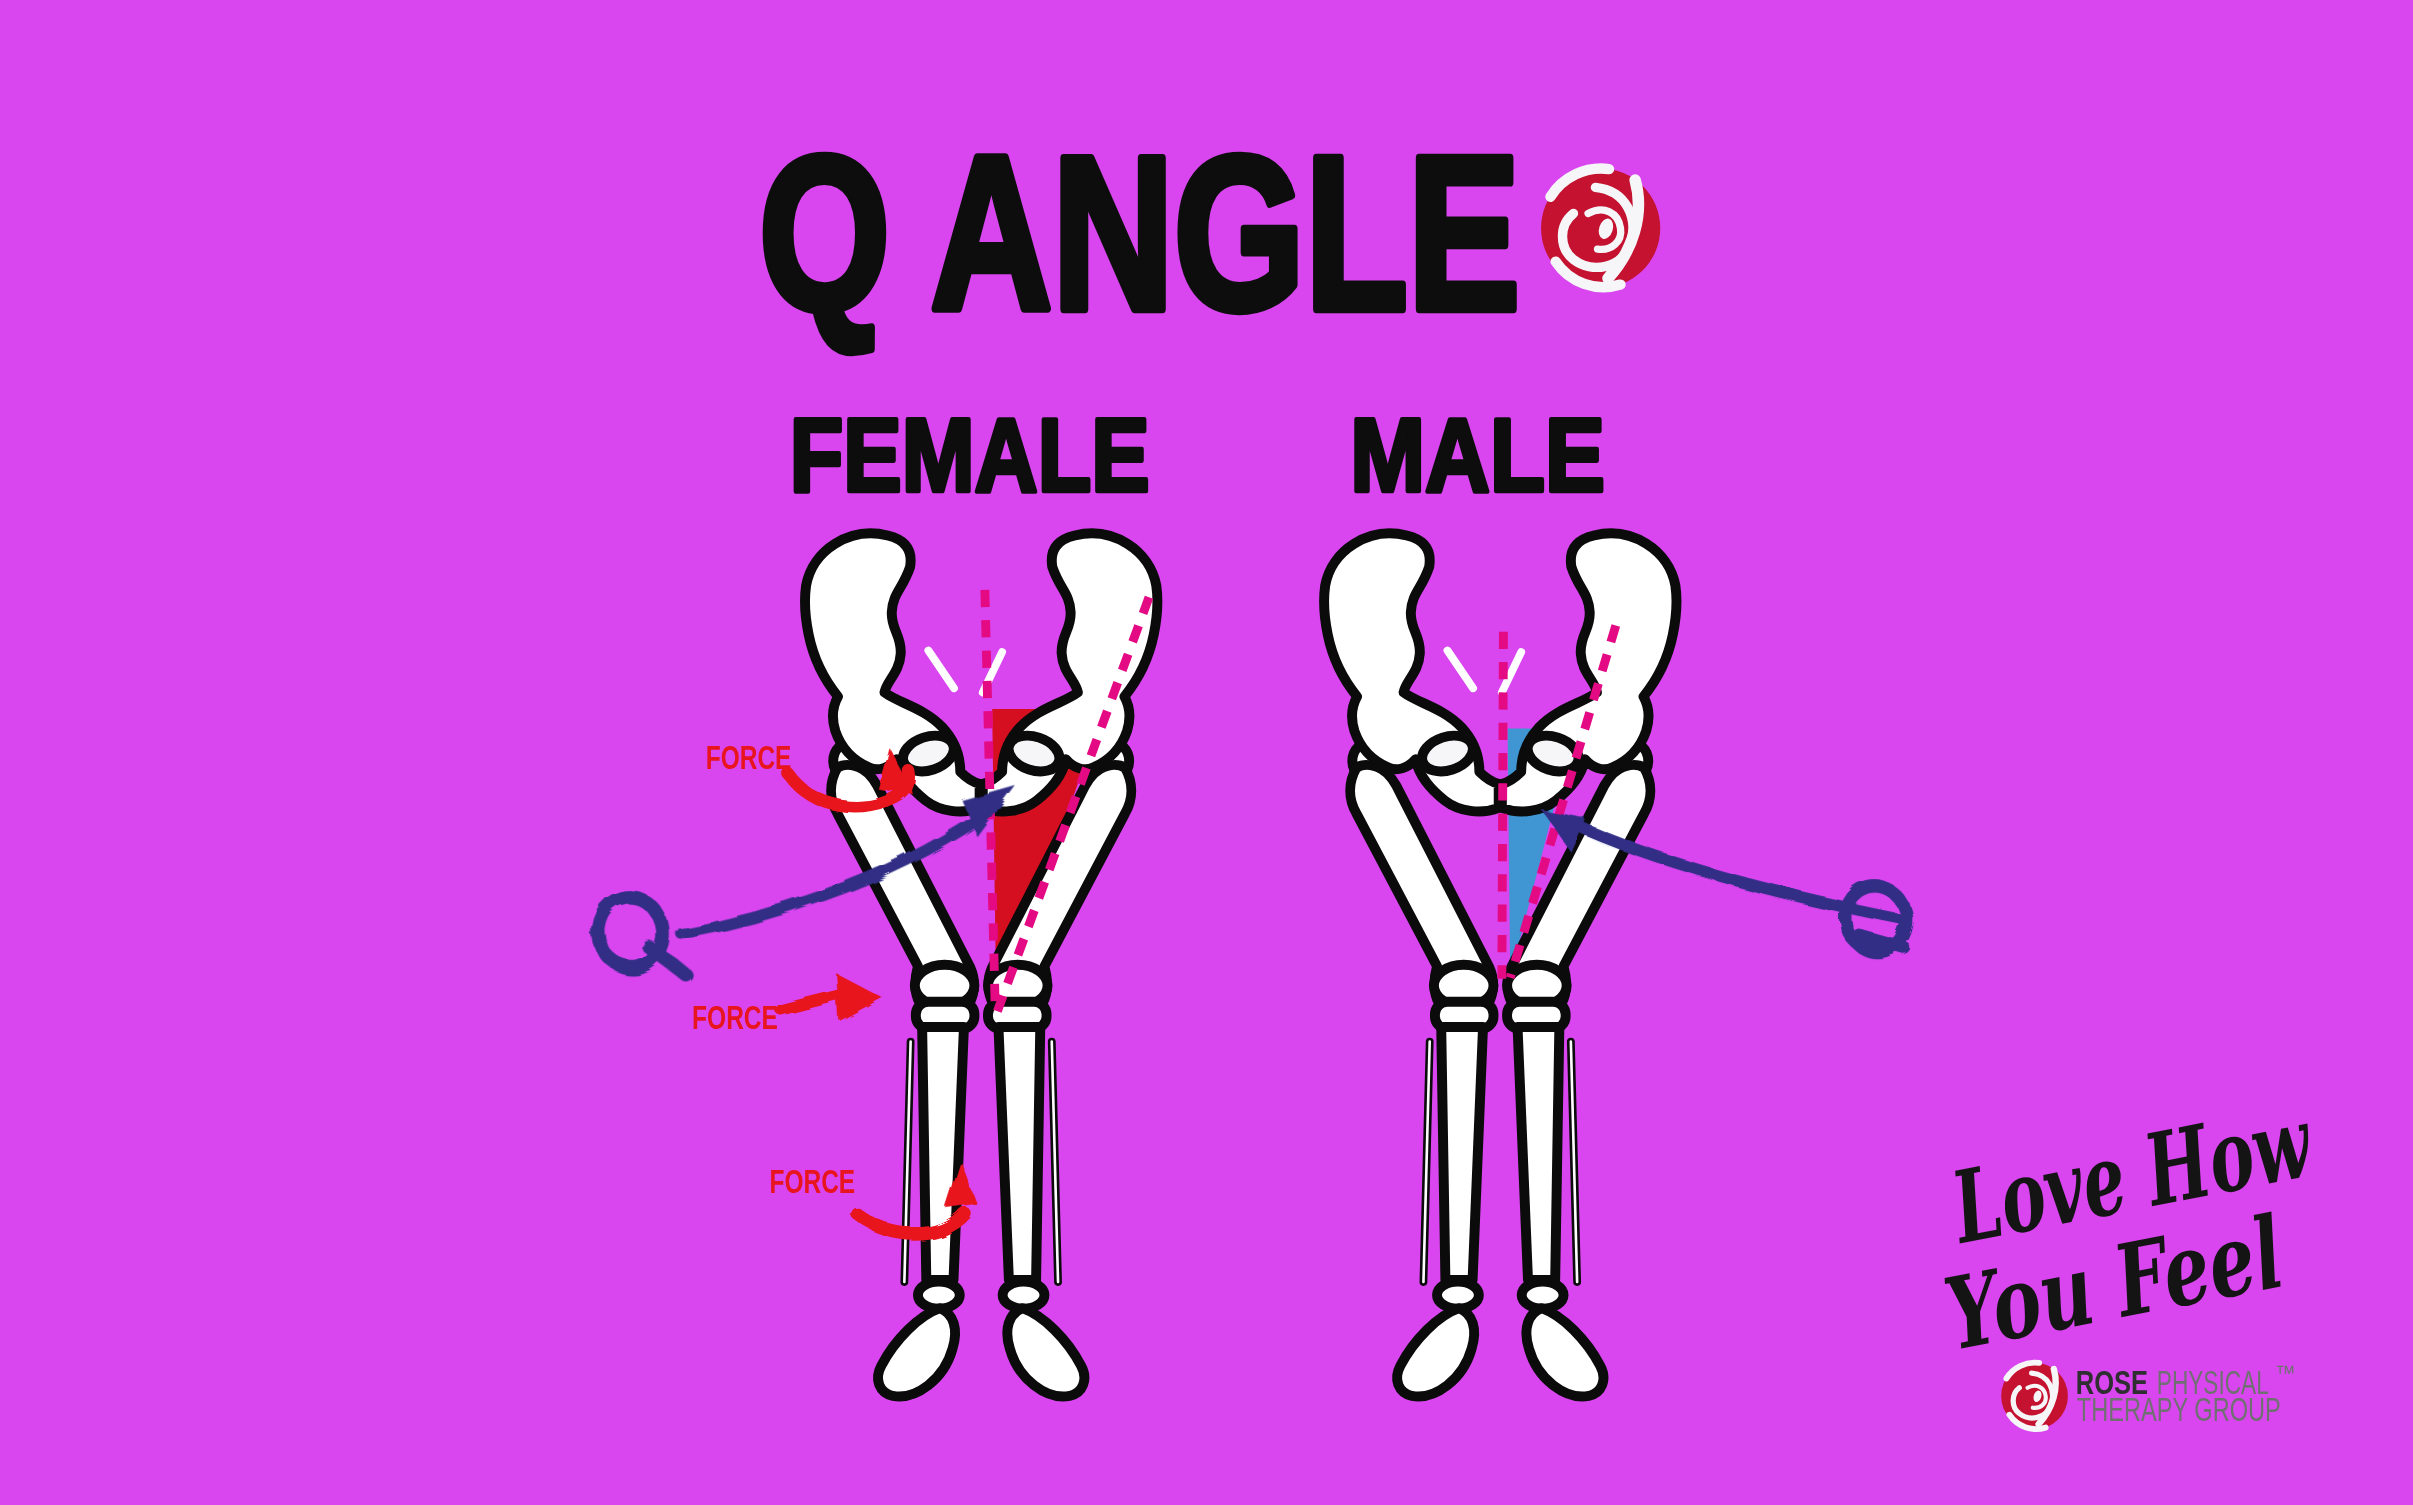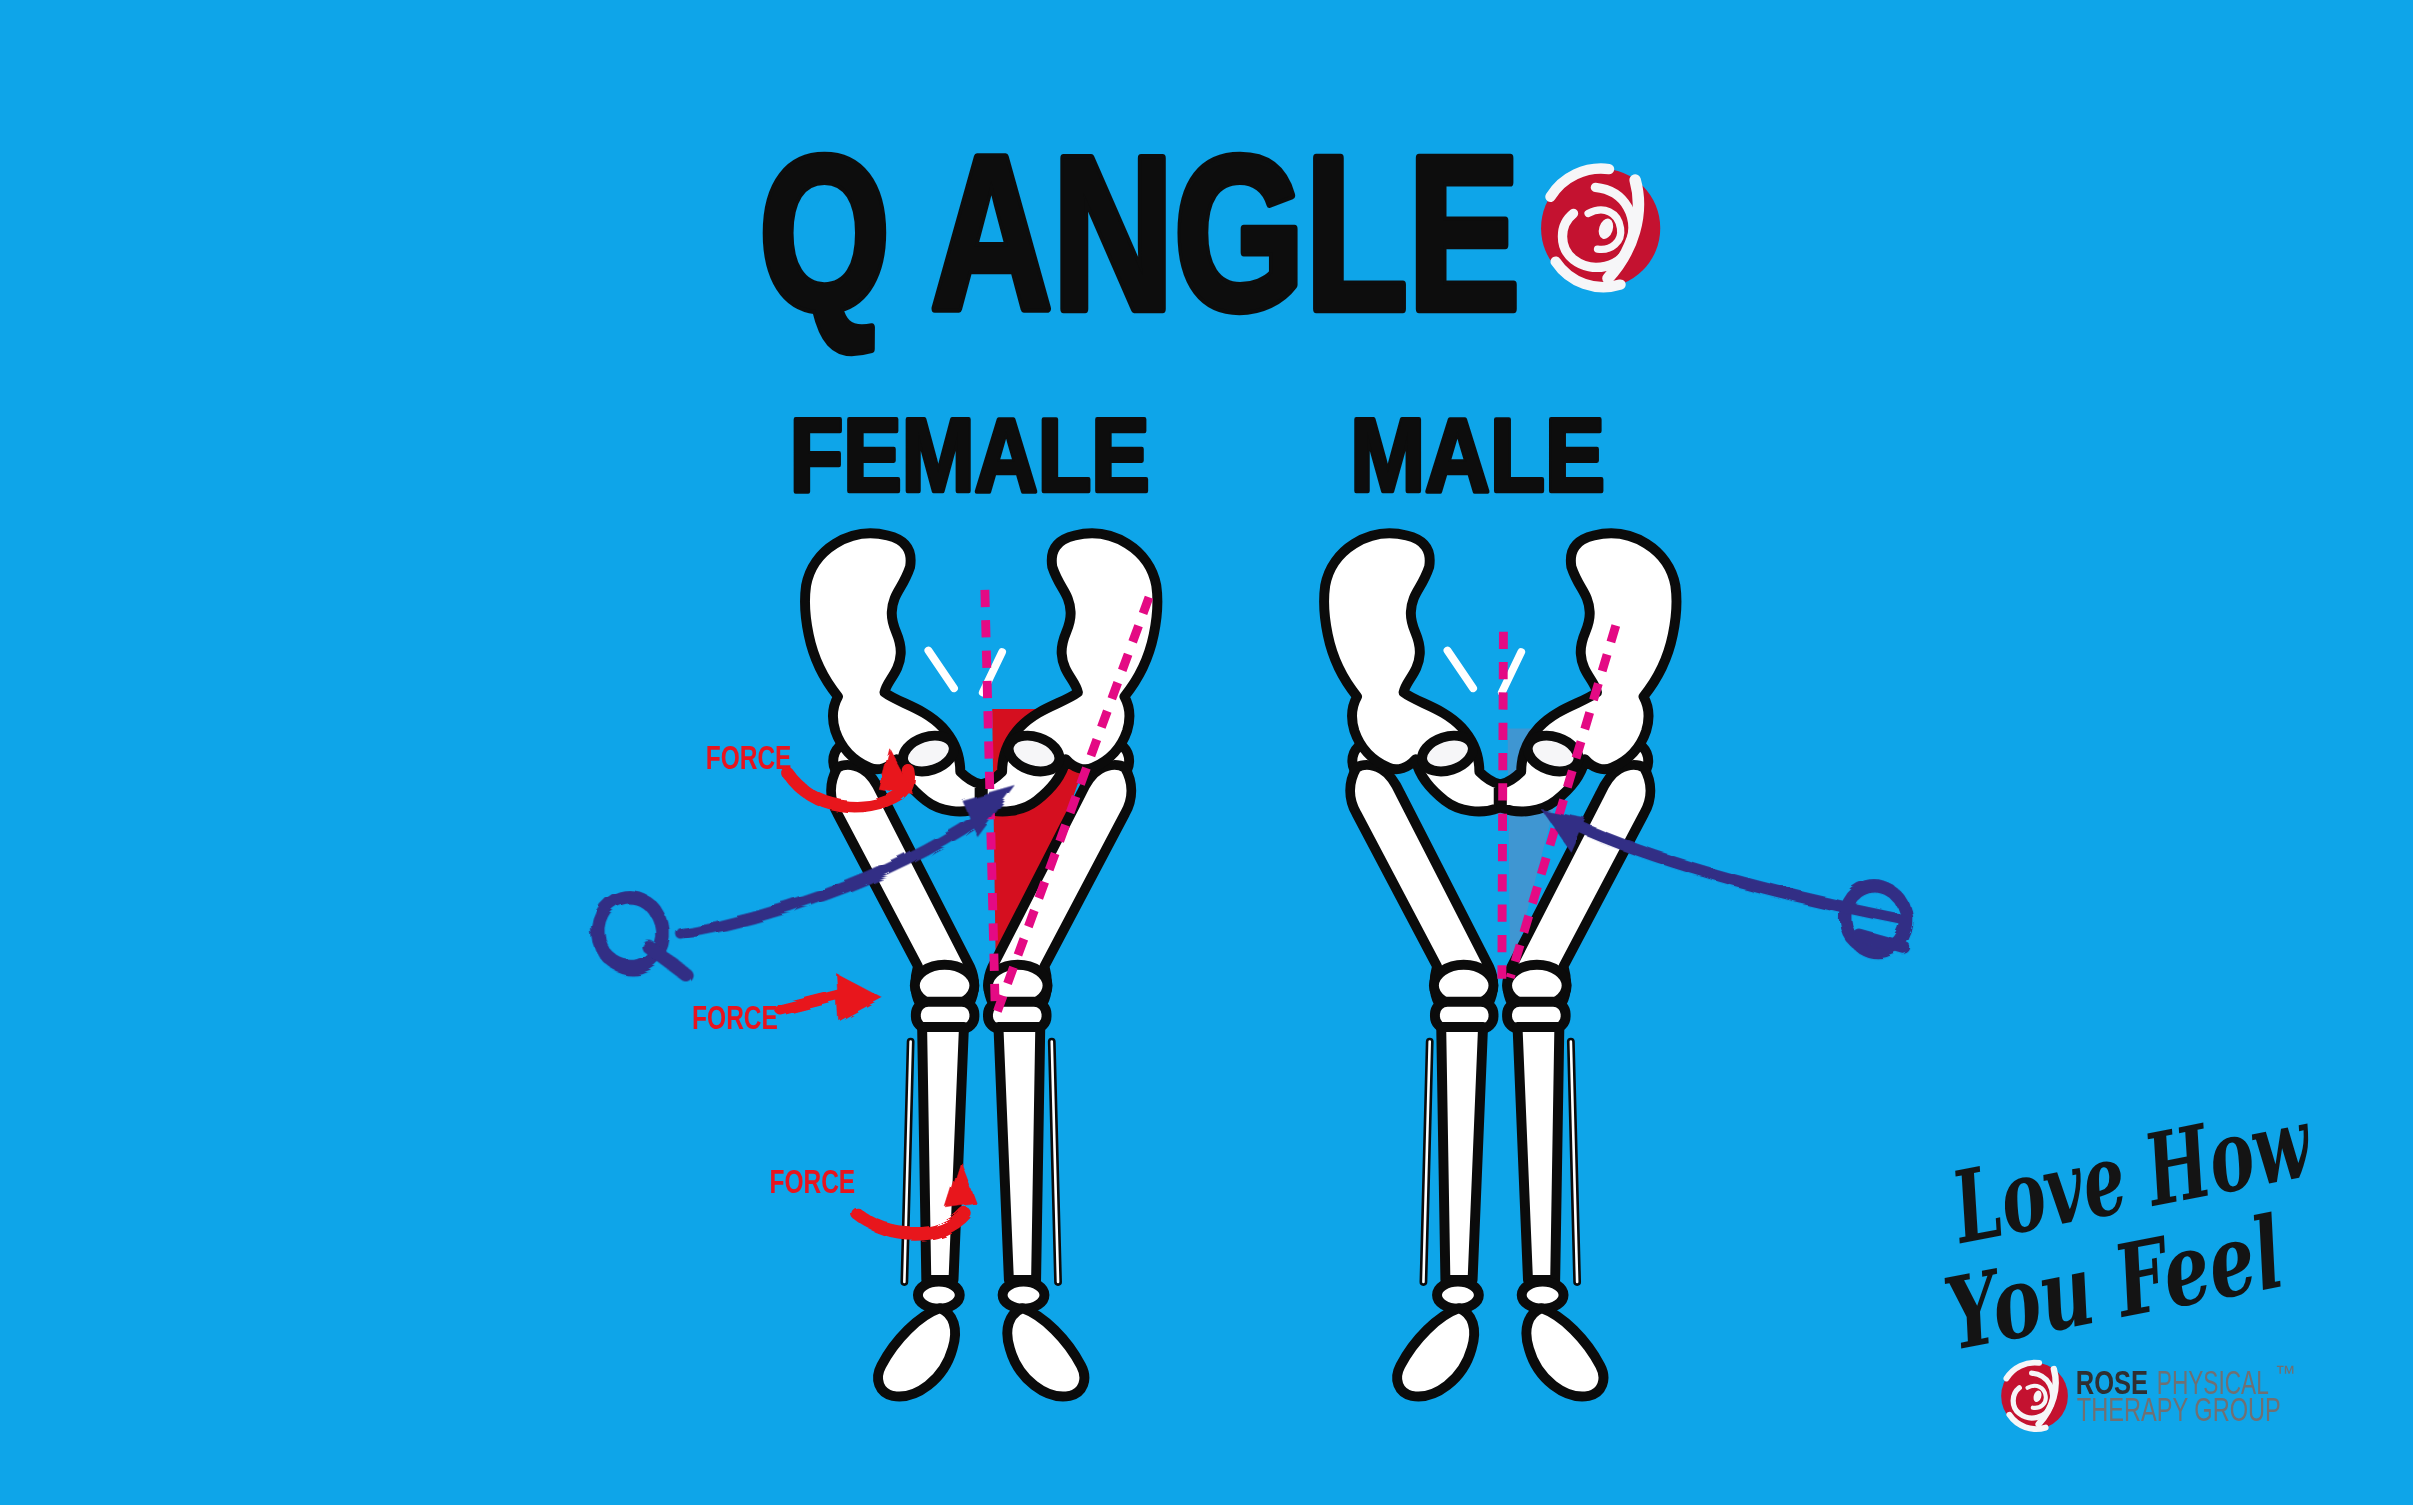--- a/index.html
+++ b/index.html
@@ -1,16 +1,16 @@
 <!DOCTYPE html>
 <html style="font-size:8.4px"><head>
 <meta charset="utf-8">
 <style>
   html,body{margin:0;padding:0;background:#f6f6f8;}
-  .stage{position:relative;width:2413px;height:1506px;background:#0ea5e9;overflow:hidden;
+  .stage{position:relative;width:2413px;height:1506px;background:#d946ef;overflow:hidden;
          font-family:"Liberation Sans", sans-serif;}
   svg{position:absolute;inset:0;display:block;}
 
   
   .bone{fill:#ffffff;stroke:#0b0b0b;stroke-width:19;stroke-linejoin:round;stroke-linecap:round;}
   .bone-hole{fill:#f6f6f8;stroke:#0b0b0b;stroke-width:19;}
   .bone-line{fill:none;stroke:#0b0b0b;stroke-width:15;stroke-linecap:round;}
   .bone-line-core{fill:none;stroke:#ffffff;stroke-width:5;stroke-linecap:round;}
   .v-mark{fill:none;stroke:#ffffff;stroke-width:15;stroke-linecap:round;}
 

